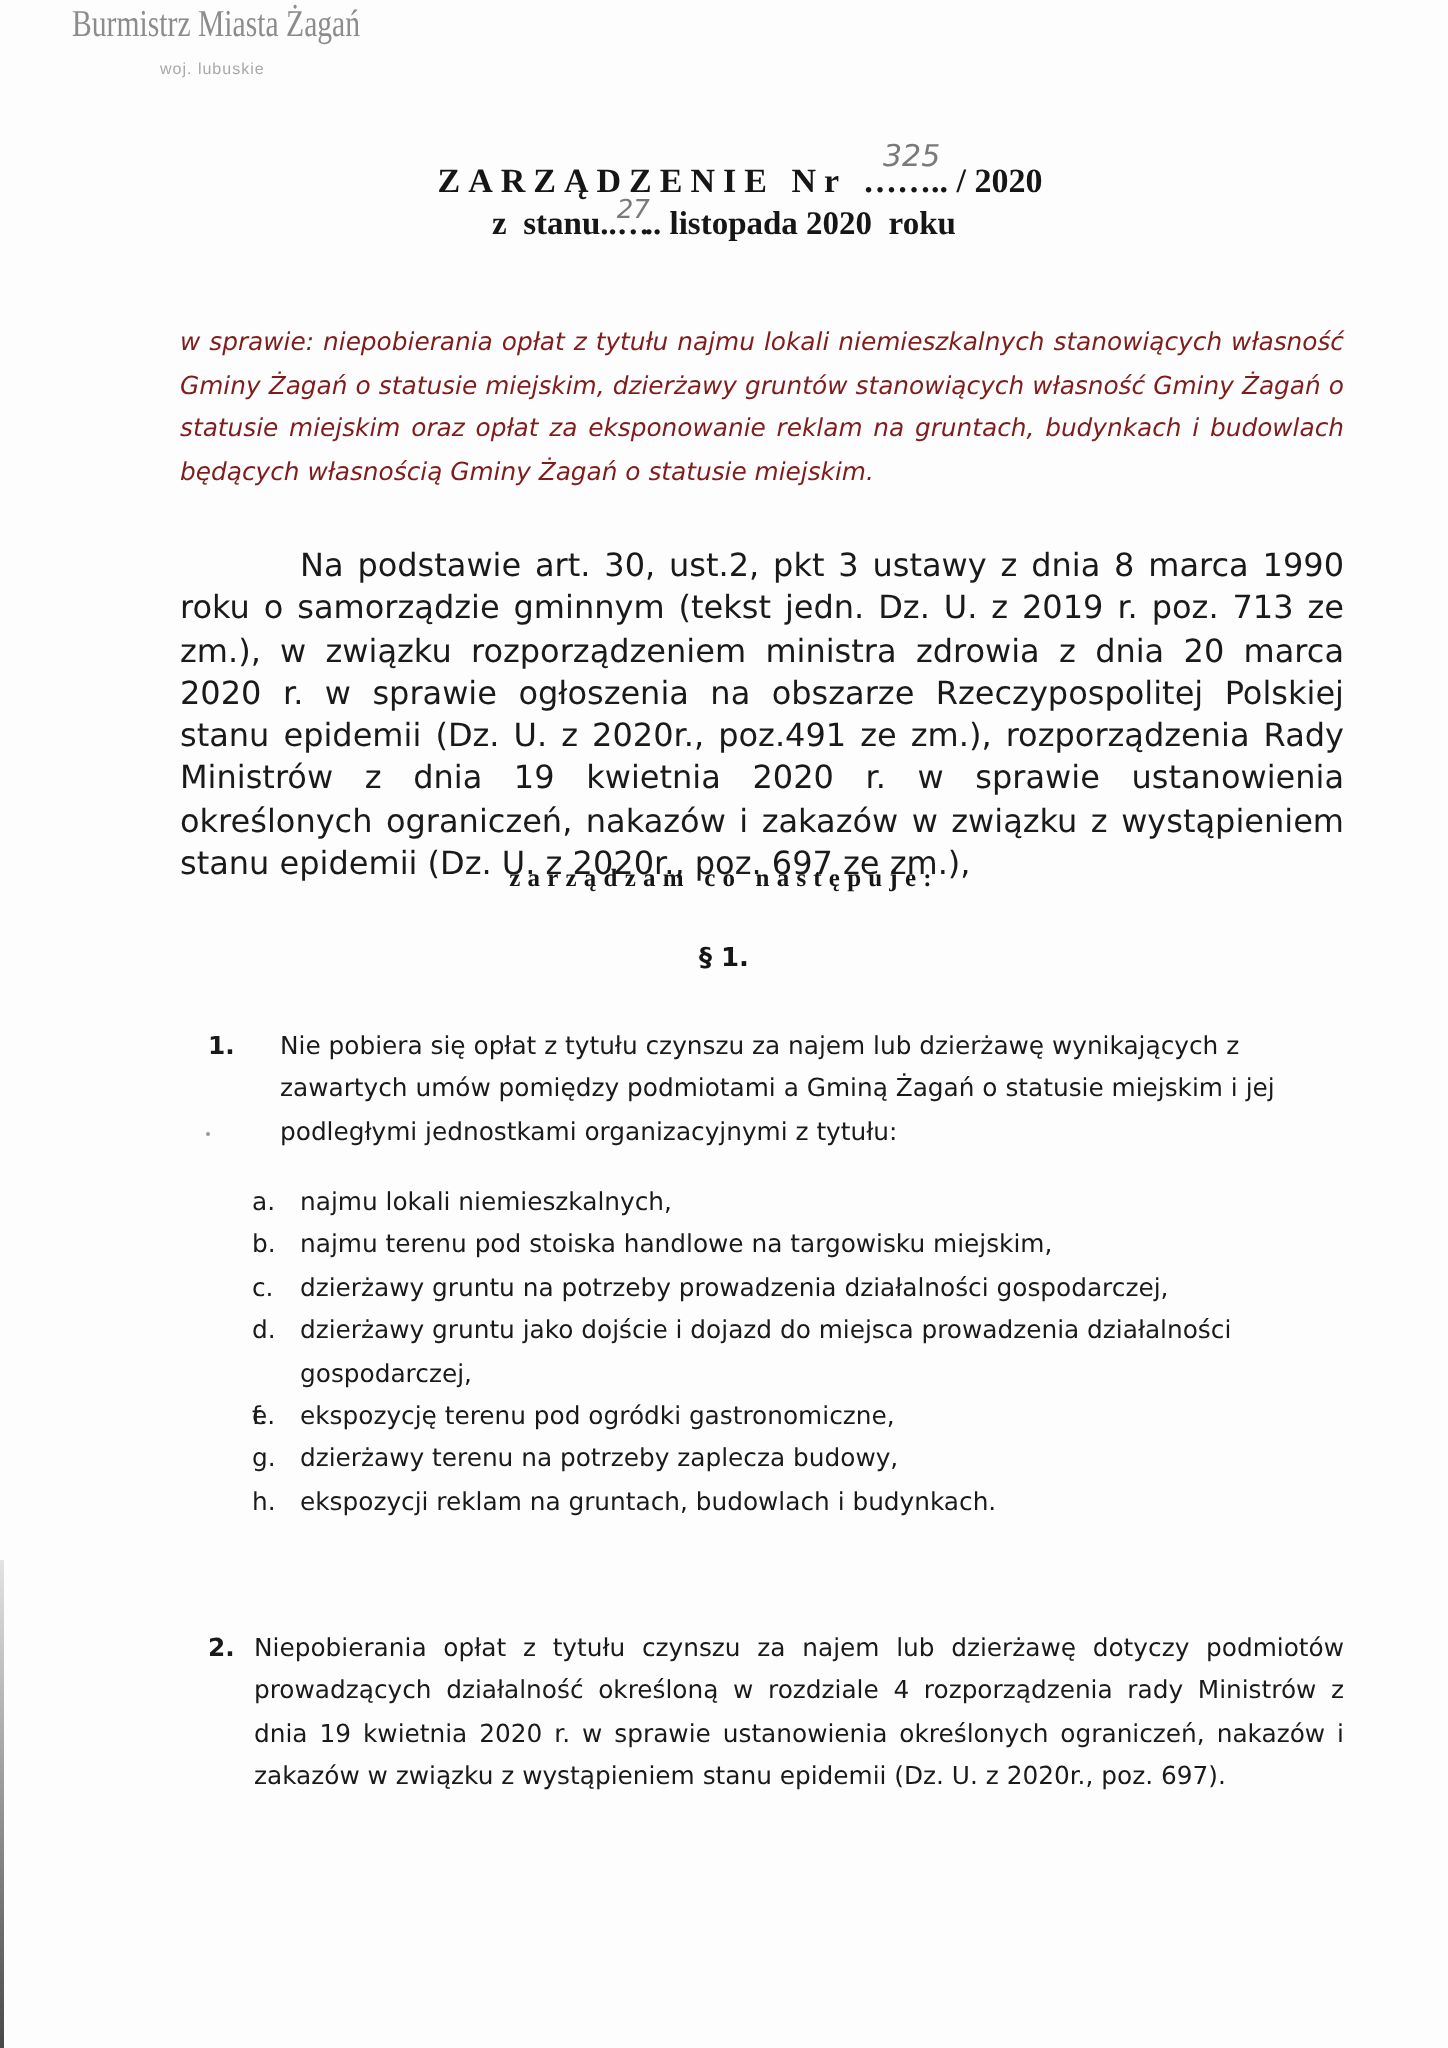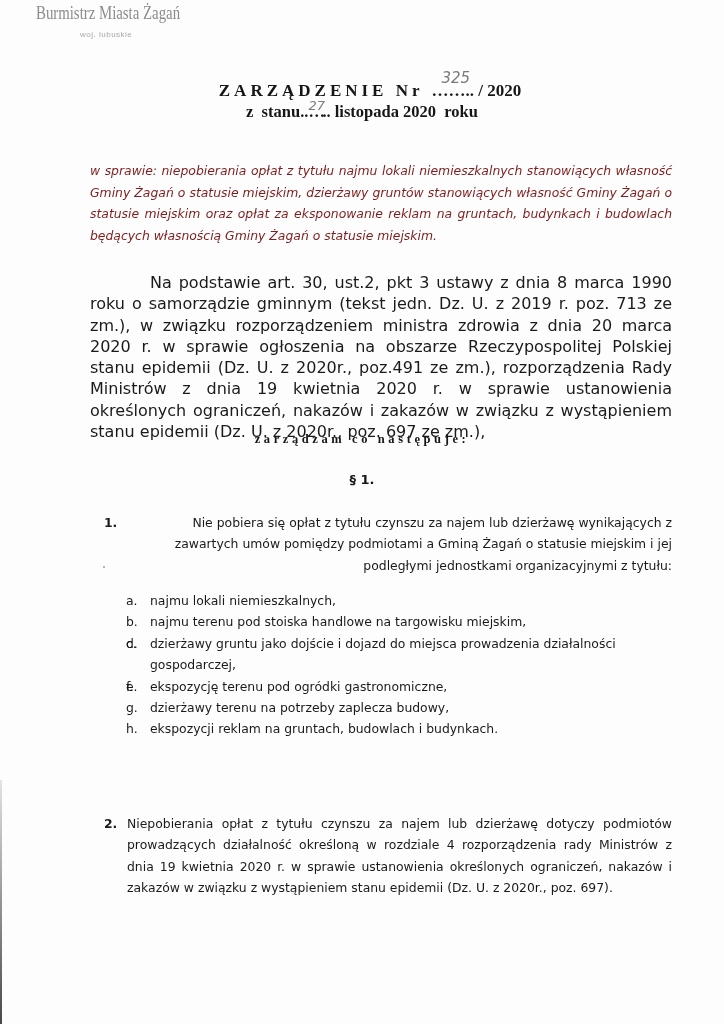--- a/index.html
+++ b/index.html
@@ -141,21 +141,21 @@
       top: 0;
       font-weight: bold;
     }
     .item .txt {
       display: block;
       margin-left: 23px;
       text-align: justify;
     }
     .item1 { top: 512px; }
     .item2 { top: 813px; }
-    .item1 .txt { text-align: right; margin-left: 36px; }
+    .item1 .txt { text-align: left; margin-left: 36px; }
     .sublist {
       position: absolute;
       left: 126px;
       top: 590px;
       width: 560px;
       font-family: "DejaVu Sans", sans-serif;
       font-size: 12.4px;
       line-height: 21.4px;
       color: #1a1a1a;
       margin: 0;
@@ -216,21 +216,21 @@
 <div class="item item1">
   <span class="num">1.</span>
   <span class="txt">Nie pobiera się opłat z tytułu czynszu za najem lub dzierżawę wynikających z zawartych umów pomiędzy podmiotami a Gminą Żagań o statusie miejskim i jej podległymi jednostkami organizacyjnymi z tytułu:</span>
 </div>
 
 <div class="dot-mark"></div>
 
 <ul class="sublist">
   <li><span class="lbl">a.</span><span>najmu lokali niemieszkalnych,</span></li>
   <li><span class="lbl">b.</span><span>najmu terenu pod stoiska handlowe na targowisku miejskim,</span></li>
-  <li><span class="lbl">c.</span></li>
+  <li><span class="lbl">c.</span><span>dzierżawy gruntu na potrzeby prowadzenia działalności gospodarczej,</span></li>
   <li><span class="lbl">d.</span><span>dzierżawy gruntu jako dojście i dojazd do miejsca prowadzenia działalności gospodarczej,</span></li>
   <li><span class="lbl">e.</span></li>
   <li><span class="lbl">f.</span><span>ekspozycję terenu pod ogródki gastronomiczne,</span></li>
   <li><span class="lbl">g.</span><span>dzierżawy terenu na potrzeby zaplecza budowy,</span></li>
   <li><span class="lbl">h.</span><span>ekspozycji reklam na gruntach, budowlach i budynkach.</span></li>
 </ul>
 
 <div class="item item2">
   <span class="num">2.</span>
   <span class="txt">Niepobierania opłat z tytułu czynszu za najem lub dzierżawę dotyczy podmiotów prowadzących działalność określoną w rozdziale 4 rozporządzenia rady Ministrów z dnia 19 kwietnia 2020 r. w sprawie ustanowienia określonych ograniczeń, nakazów i zakazów w związku z wystąpieniem stanu epidemii (Dz. U. z 2020r., poz. 697).</span>

